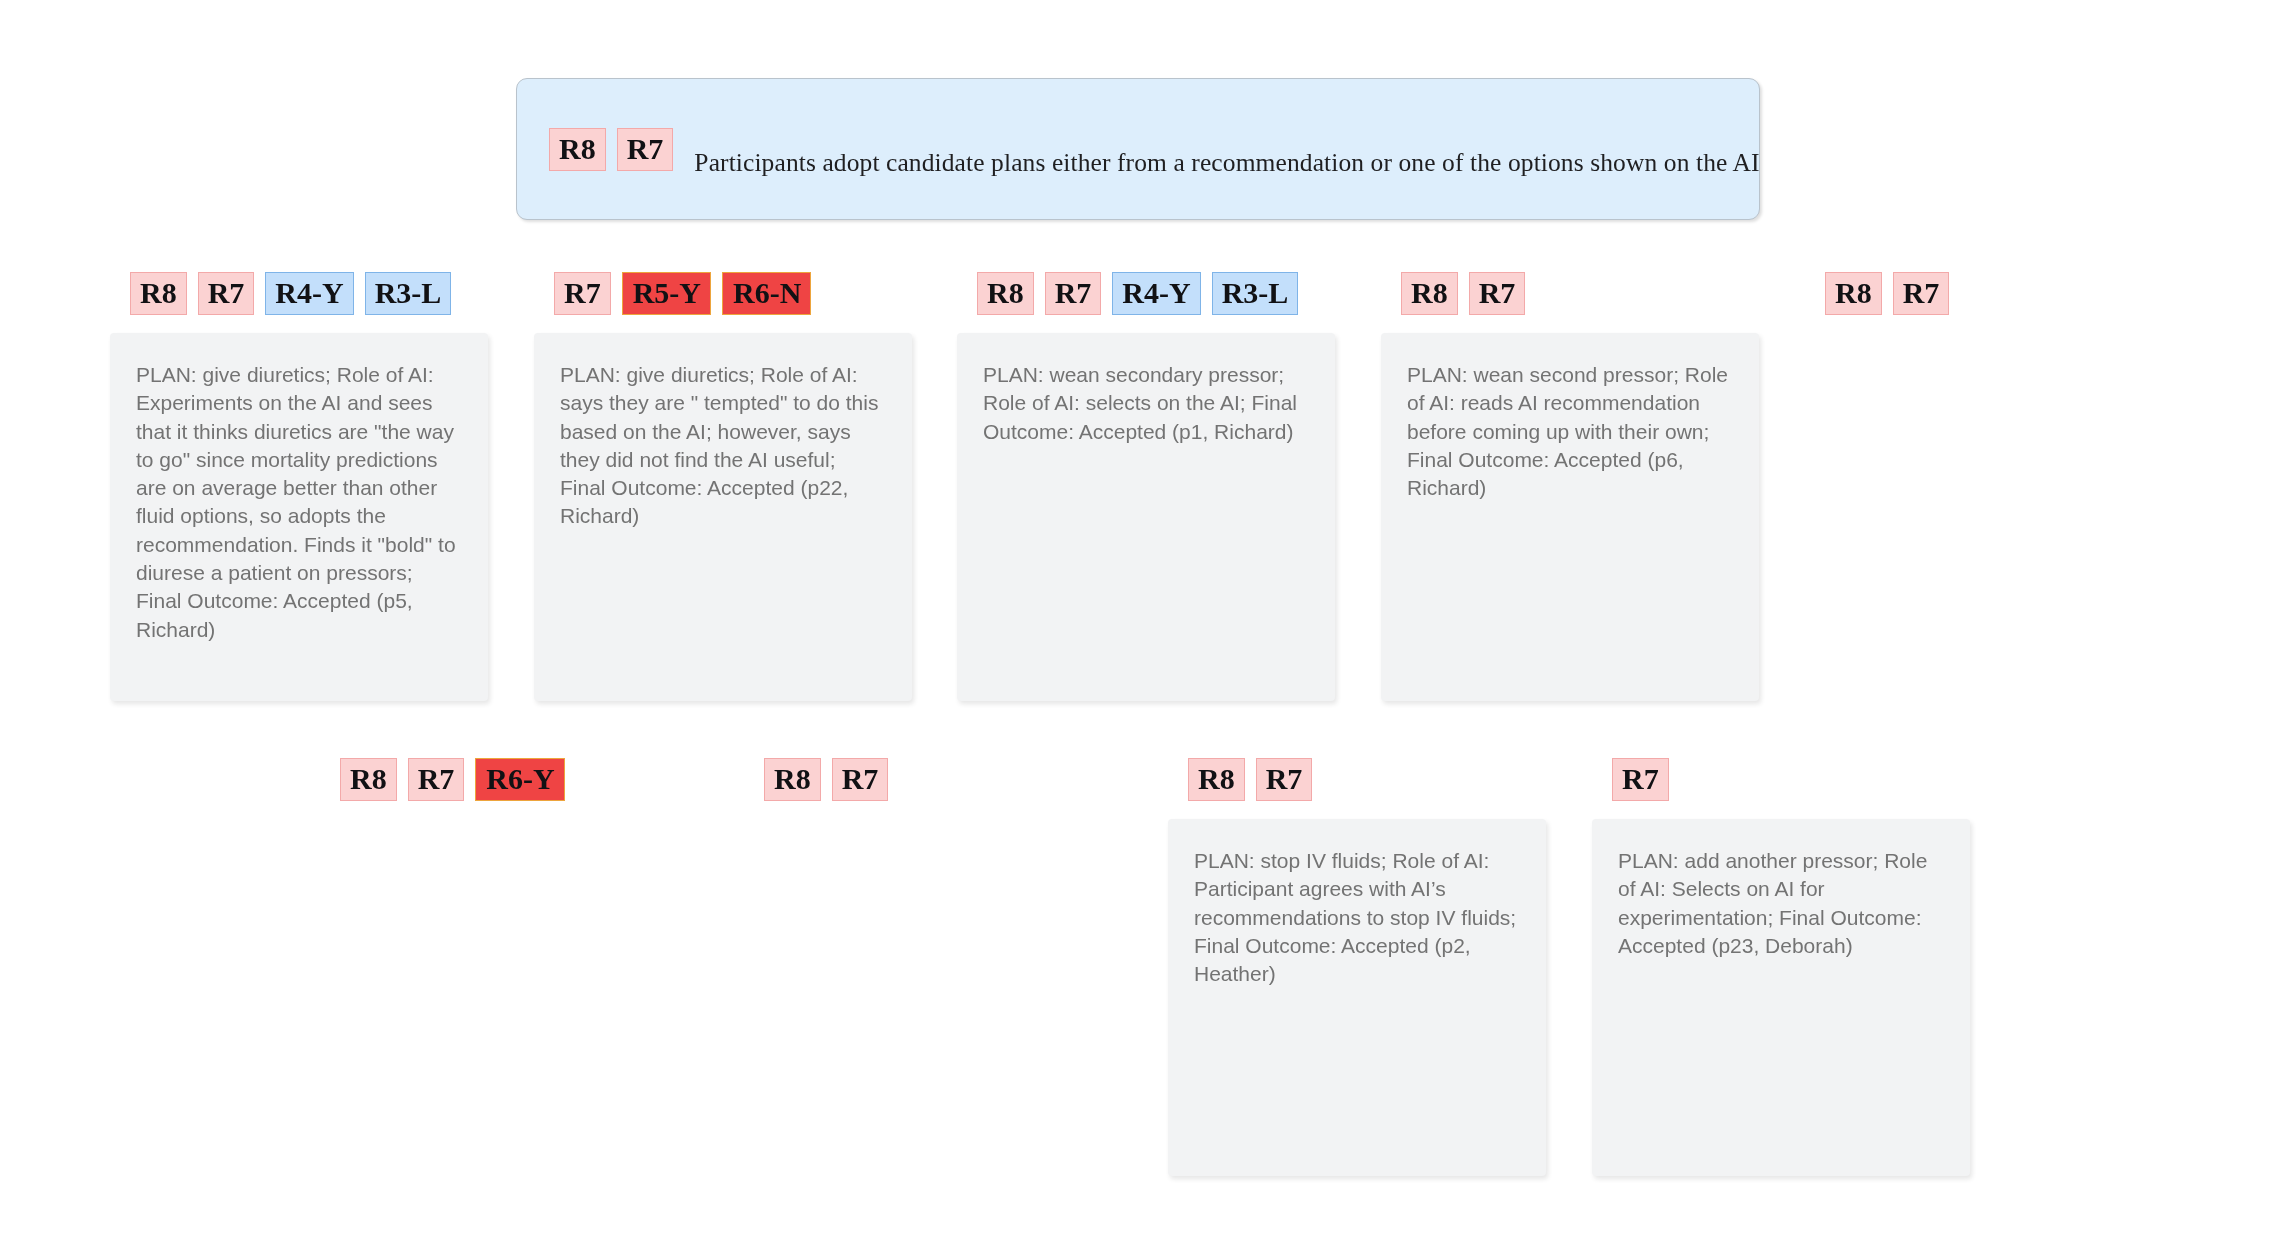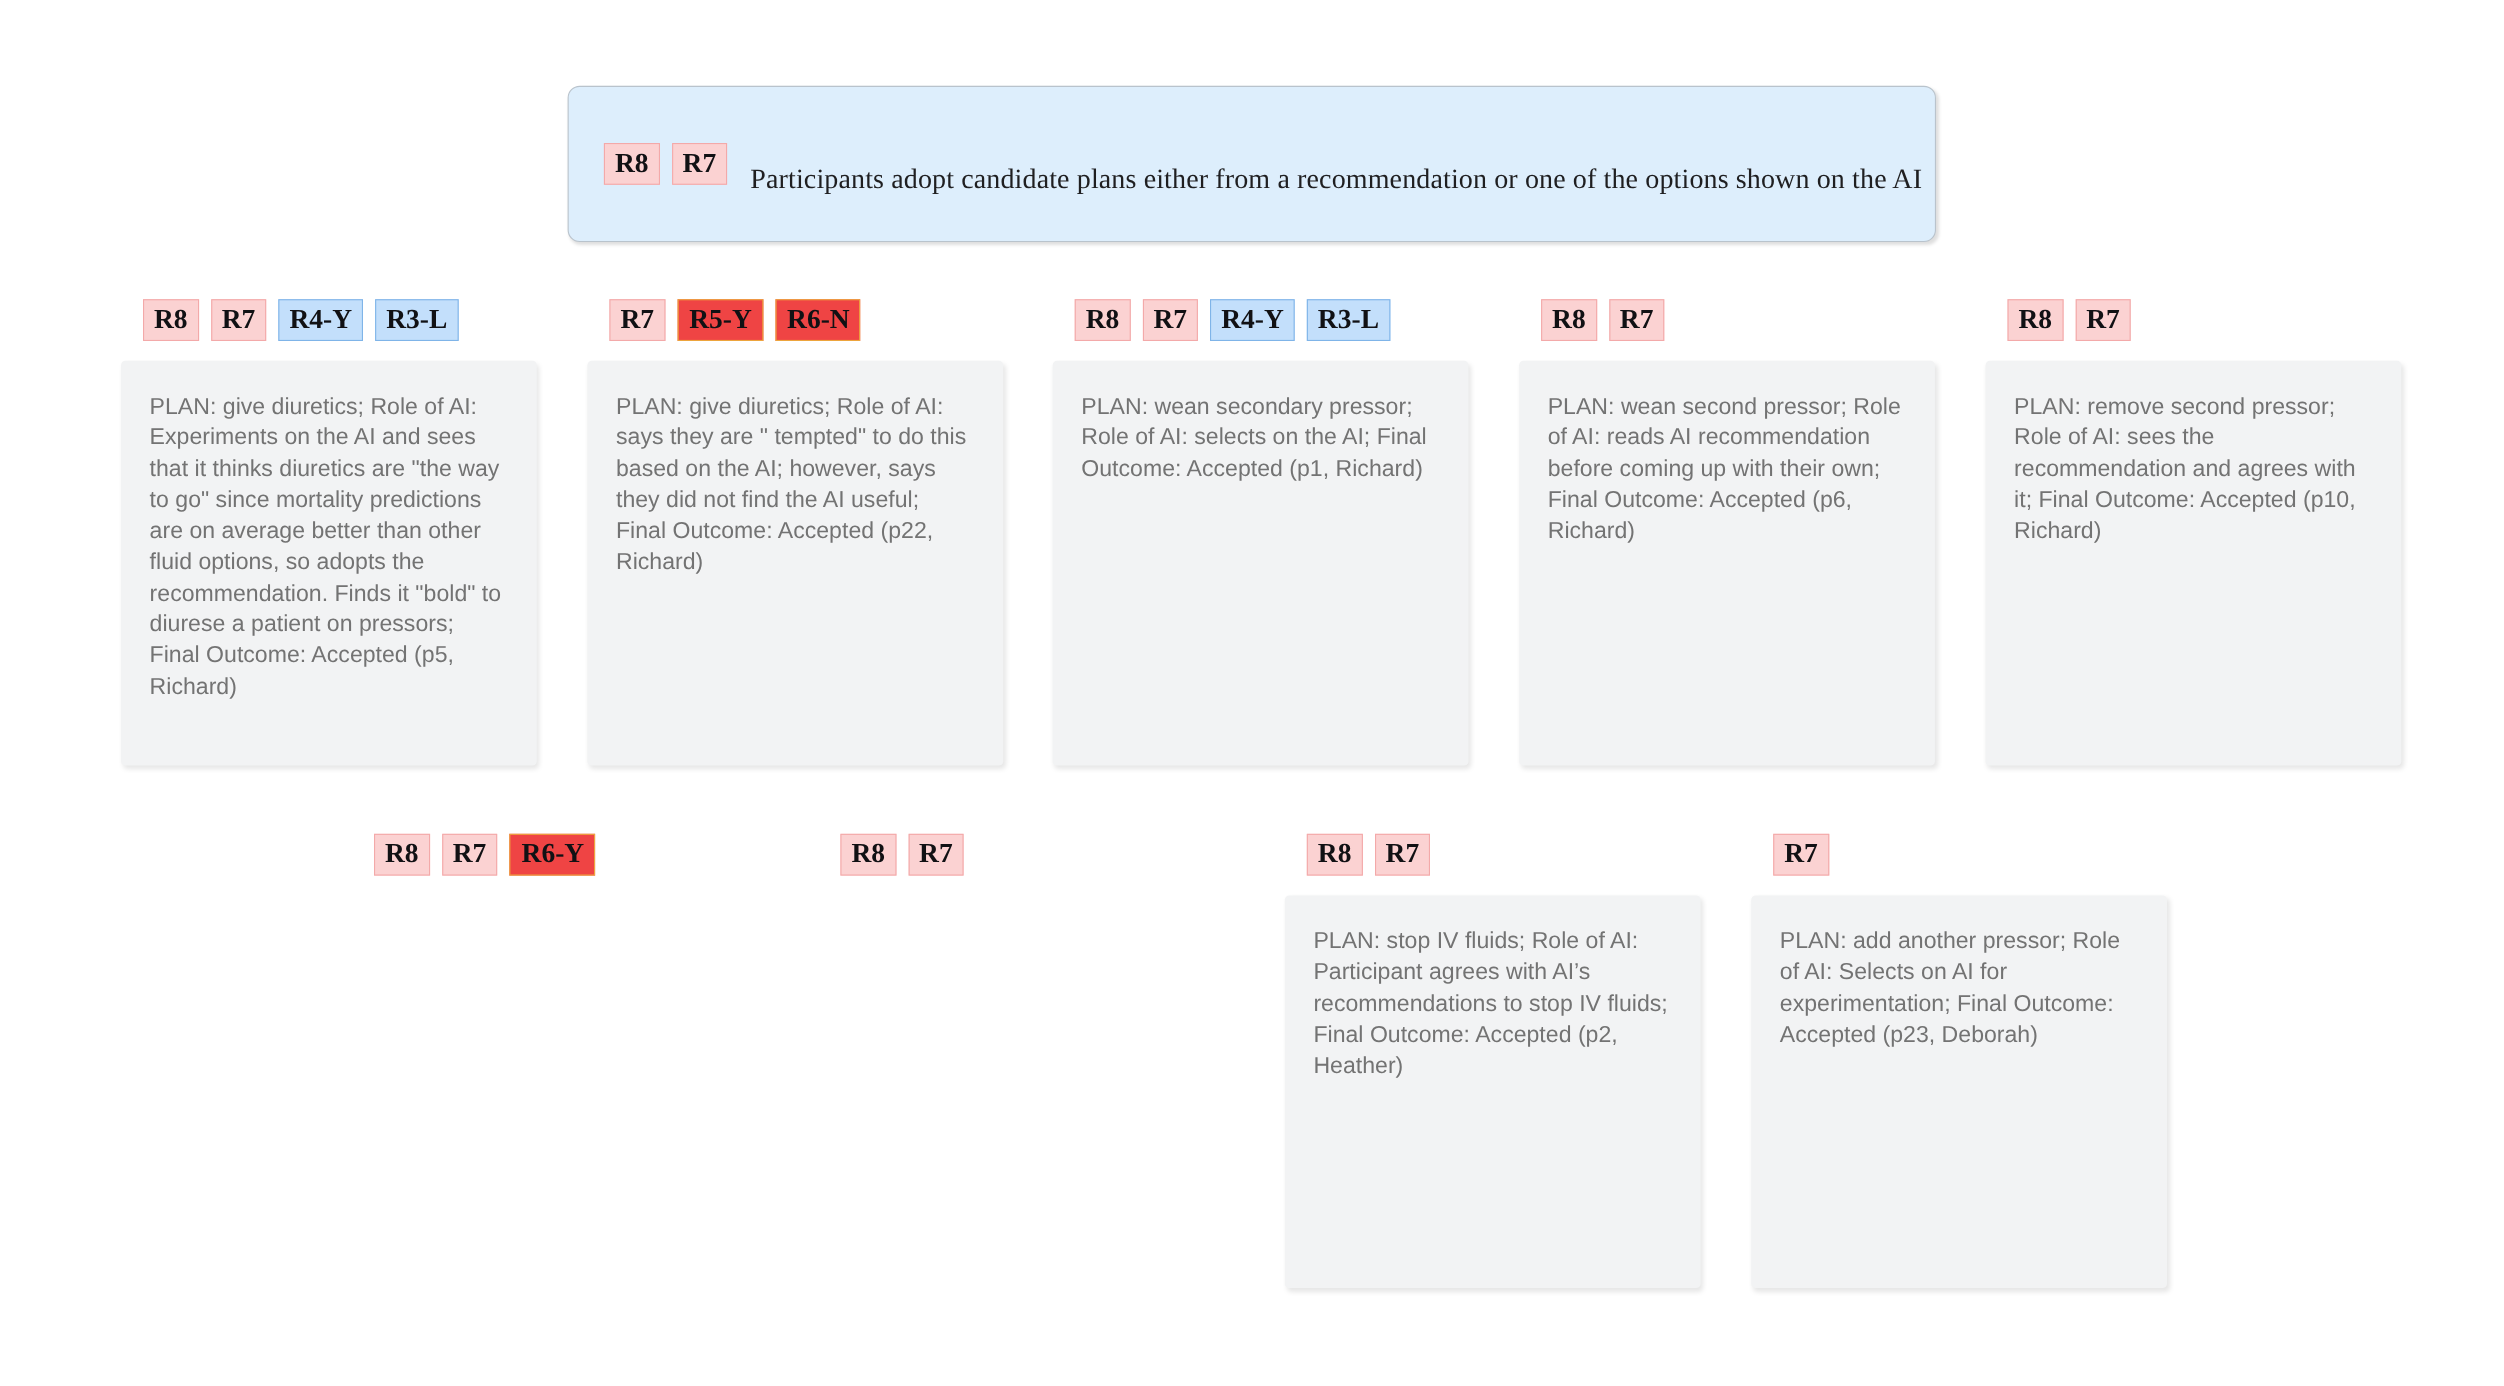--- a/index.html
+++ b/index.html
@@ -45,21 +45,21 @@
     color: #1f1f21;
     letter-spacing: 0.1px;
     white-space: nowrap;
     margin-top: 28px;
   }
 
   
   .tag {
     font-family: "Liberation Serif", serif;
     font-weight: bold;
-    font-size: 25px;
+    font-size: 30px;
     line-height: 1;
     color: #111114;
     padding: 5px 9px 6px 9px;
     box-sizing: border-box;
     display: inline-block;
     white-space: nowrap;
   }
   .tag.pink  { background: #fbd2d2; border: 1.5px solid #f3a9a9; }
   .tag.blue  { background: #c3dffb; border: 1.5px solid #7fb4e8; }
   .tag.orange{ background: #ef4444; border: 1.5px solid #eda53d; padding-left: 10px; }
@@ -164,23 +164,20 @@
   <div class="card">
     <p class="card-text">PLAN: wean second pressor; Role of AI: reads AI recommendation before coming up with their own; Final Outcome: Accepted (p6, Richard)</p>
   </div>
 </div>
 
 <div class="col row1 r1c5">
   <div class="tag-row">
       <span class="tag pink">R8</span>
       <span class="tag pink">R7</span>
     </div>
-  <div class="card">
-    <p class="card-text">PLAN: remove second pressor; Role of AI: sees the recommendation and agrees with it; Final Outcome: Accepted (p10, Richard)</p>
-  </div>
 </div>
 
 <div class="col row2 r2c1">
   <div class="tag-row">
       <span class="tag pink">R8</span>
       <span class="tag pink">R7</span>
       <span class="tag orange">R6-Y</span>
     </div>
 </div>
 

